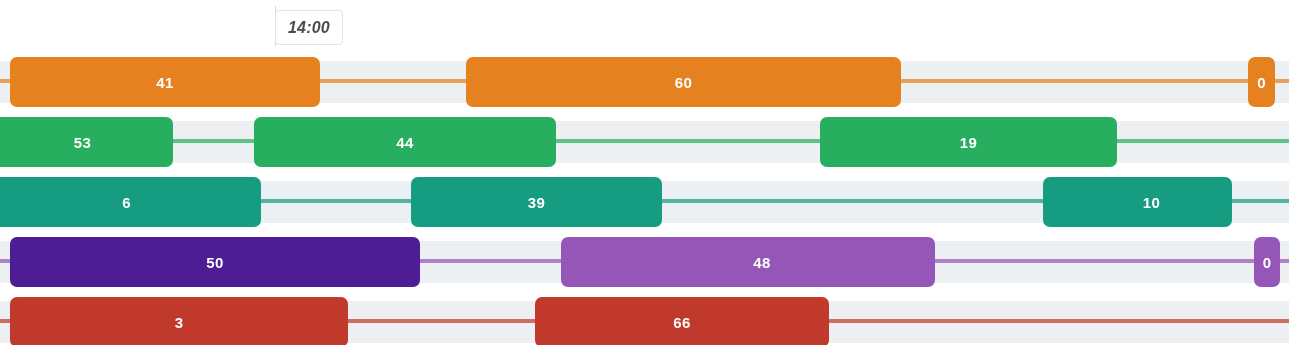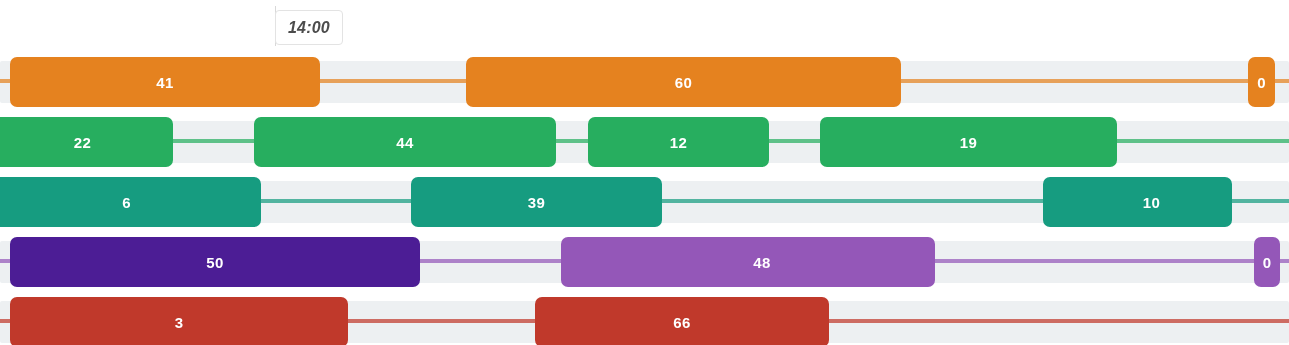--- a/index.html
+++ b/index.html
@@ -119,27 +119,24 @@
           <span class="bar-label">60</span>
         </div>
         <div class="bar" style="left: 1248px; width: 27px; background: rgb(229, 130, 31);">
           <span class="bar-label">0</span>
         </div>
       </div>
       <div class="row" style="top: 117px;">
         <div class="row-track" style="background: rgb(237, 240, 242);"></div>
         <div class="row-connector" style="background: rgb(39, 174, 95);"></div>
         <div class="bar" style="left: -8px; width: 181px; background: rgb(39, 174, 95);">
-          <span class="bar-label">22</span>
+          <span class="bar-label">53</span>
         </div>
         <div class="bar" style="left: 254px; width: 302px; background: rgb(39, 174, 95);">
           <span class="bar-label">44</span>
-        </div>
-        <div class="bar" style="left: 588px; width: 181px; background: rgb(39, 174, 95);">
-          <span class="bar-label">12</span>
         </div>
         <div class="bar" style="left: 820px; width: 297px; background: rgb(39, 174, 95);">
           <span class="bar-label">19</span>
         </div>
       </div>
       <div class="row" style="top: 177px;">
         <div class="row-track" style="background: rgb(237, 240, 242);"></div>
         <div class="row-connector" style="background: rgb(22, 156, 128);"></div>
         <div class="bar" style="left: -8px; width: 269px; background: rgb(22, 156, 128);">
           <span class="bar-label">6</span>

